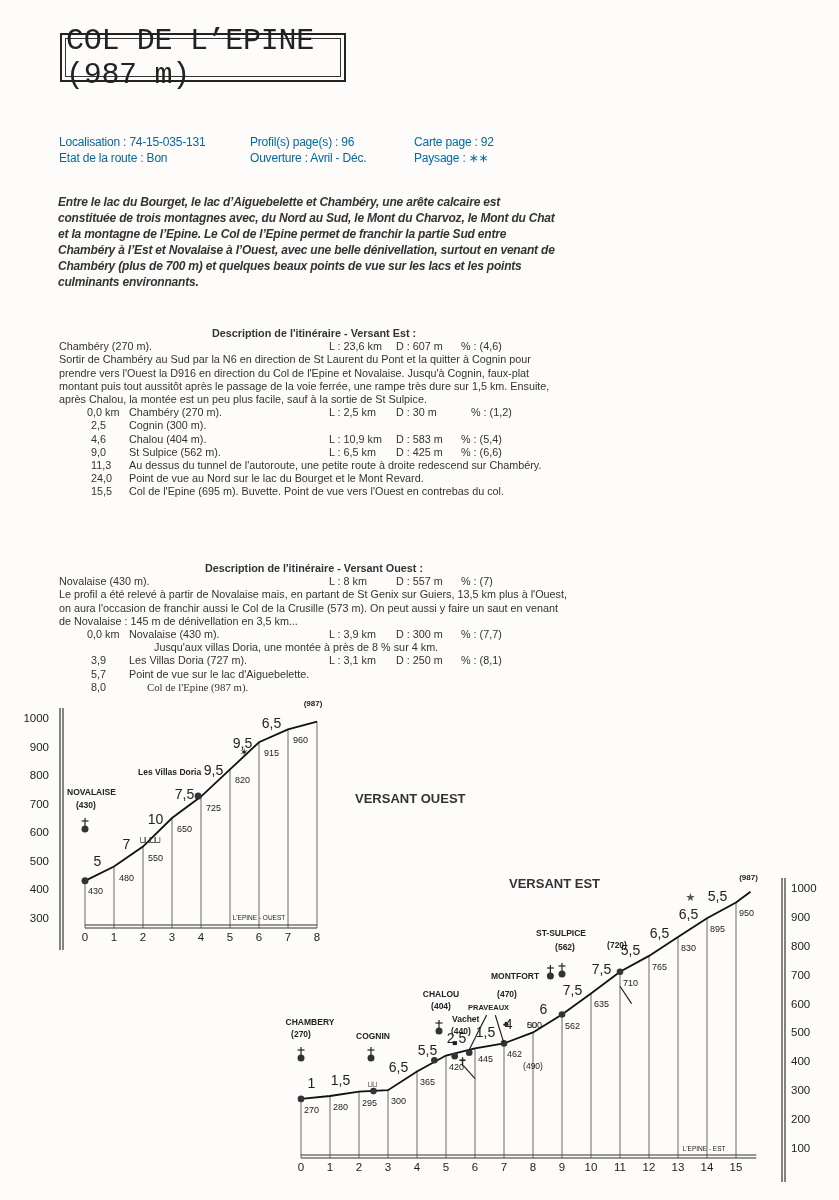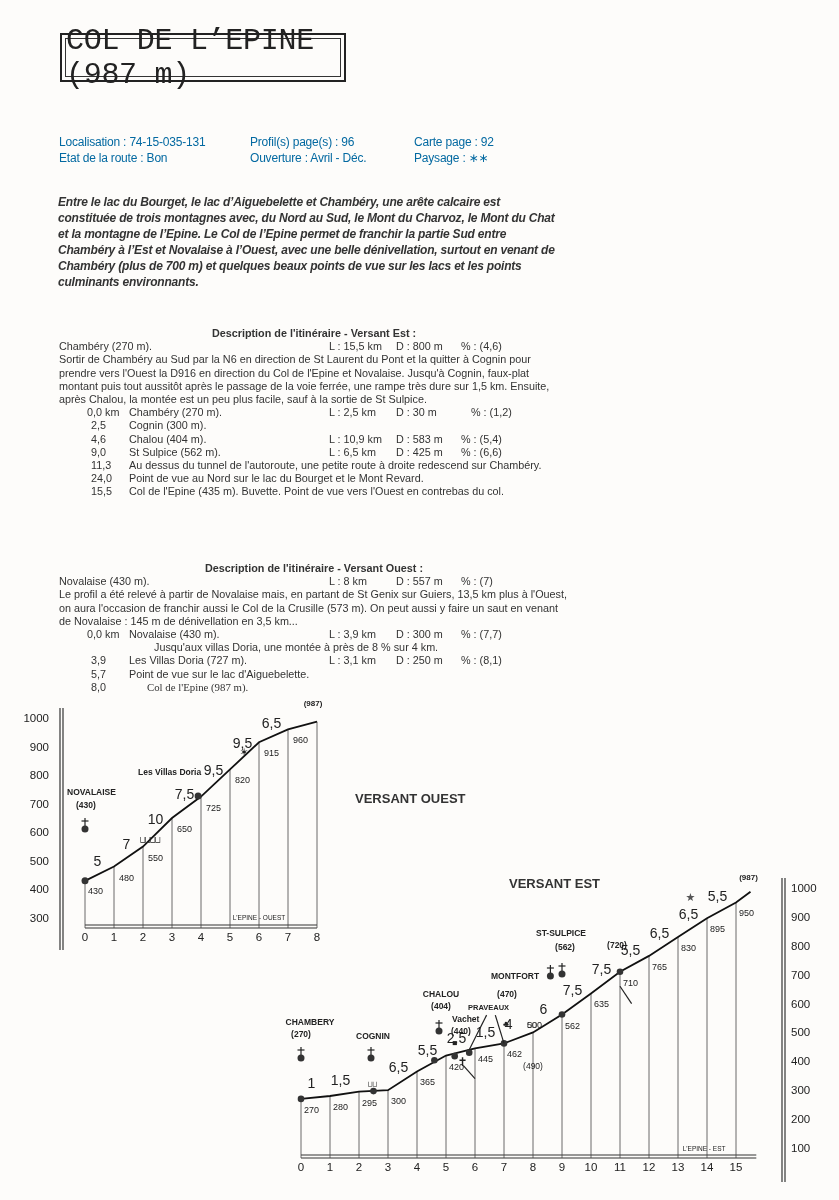--- a/index.html
+++ b/index.html
@@ -32,22 +32,22 @@
 <div class="abs meta" style="left:250px;top:151px;">Ouverture : Avril - Déc.</div>
 <div class="abs meta" style="left:414px;top:135px;">Carte page : 92</div>
 <div class="abs meta" style="left:414px;top:151px;">Paysage : ∗∗</div>
 
 <div class="abs intro">Entre le lac du Bourget, le lac d’Aiguebelette et Chambéry, une arête calcaire est constituée de trois montagnes avec, du Nord au Sud, le Mont du Charvoz, le Mont du Chat et la montagne de l’Epine. Le Col de l’Epine permet de franchir la partie Sud entre Chambéry à l’Est et Novalaise à l’Ouest, avec une belle dénivellation, surtout en venant de Chambéry (plus de 700 m) et quelques beaux points de vue sur les lacs et les points culminants environnants.</div>
 
 <div class="abs desc" style="left:59px;top:327px;width:510px;">
   <div class="h">Description de l'itinéraire - Versant Est :</div>
   <div class="row">
     <span style="left:0">Chambéry  (270 m).</span>
-    <span style="left:270px">L : 15,5 km</span>
-    <span style="left:337px">D : 800 m</span>
+    <span style="left:270px">L : 23,6 km</span>
+    <span style="left:337px">D : 607 m</span>
     <span style="left:402px">% : (4,6)</span>
   </div>
   <div class="wrap" style="width:510px;">Sortir de Chambéry au Sud par la N6 en direction de St Laurent du Pont et la quitter à Cognin pour prendre vers l'Ouest la D916 en direction du Col de l'Epine et Novalaise. Jusqu'à Cognin, faux-plat montant puis tout aussitôt après le passage de la voie ferrée, une rampe très dure sur 1,5 km. Ensuite, après Chalou, la montée est un peu plus facile, sauf à la sortie de St Sulpice.</div>
   <div id="est-steps">
       <div style="position: relative; min-height: 13.2px;">
         <span style="position: absolute; left: 28px; width: auto;">0,0 km</span>
         <div style="margin-left: 70px; width: 200px;">Chambéry (270 m).</div>
         <span style="position: absolute; left: 270px; top: 0px;">L : 2,5 km</span>
         <span style="position: absolute; left: 337px; top: 0px;">D : 30 m</span>
         <span style="position: absolute; left: 412px; top: 0px;">% : (1,2)</span>
@@ -73,21 +73,21 @@
       <div style="position: relative; min-height: 13.2px;">
         <span style="position: absolute; left: 32px; width: 30px;">11,3</span>
         <div style="margin-left: 70px; width: 440px;">Au dessus du tunnel de l'autoroute, une petite route à droite redescend sur Chambéry.</div>
       </div>
       <div style="position: relative; min-height: 13.2px;">
         <span style="position: absolute; left: 32px; width: 30px;">24,0</span>
         <div style="margin-left: 70px; width: 440px;">Point de vue au Nord sur le lac du Bourget et le Mont Revard.</div>
       </div>
       <div style="position: relative; min-height: 13.2px;">
         <span style="position: absolute; left: 32px; width: 30px;">15,5</span>
-        <div style="margin-left: 70px; width: 440px;">Col de l'Epine (435 m). Buvette. Point de vue vers l'Ouest en contrebas du col.</div>
+        <div style="margin-left: 70px; width: 440px;">Col de l'Epine (695 m). Buvette. Point de vue vers l'Ouest en contrebas du col.</div>
       </div>
     </div>
 </div>
 
 <div class="abs desc" style="left:59px;top:562px;width:510px;">
   <div class="h">Description de l'itinéraire - Versant Ouest :</div>
   <div class="row">
     <span style="left:0">Novalaise (430 m).</span>
     <span style="left:270px">L : 8 km</span>
     <span style="left:337px">D : 557 m</span>

